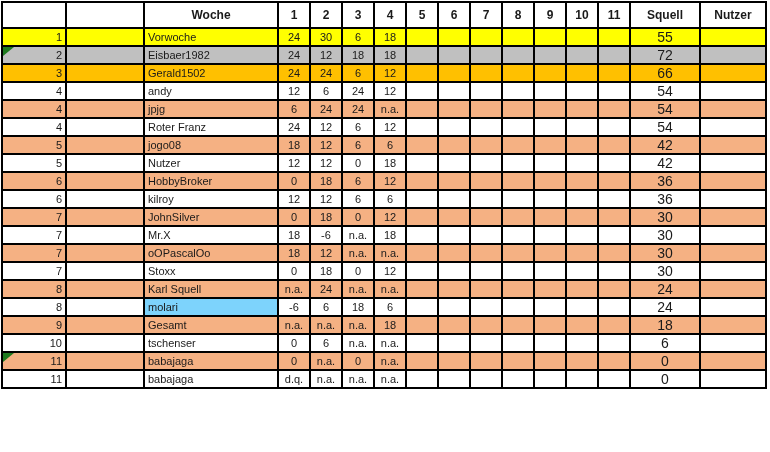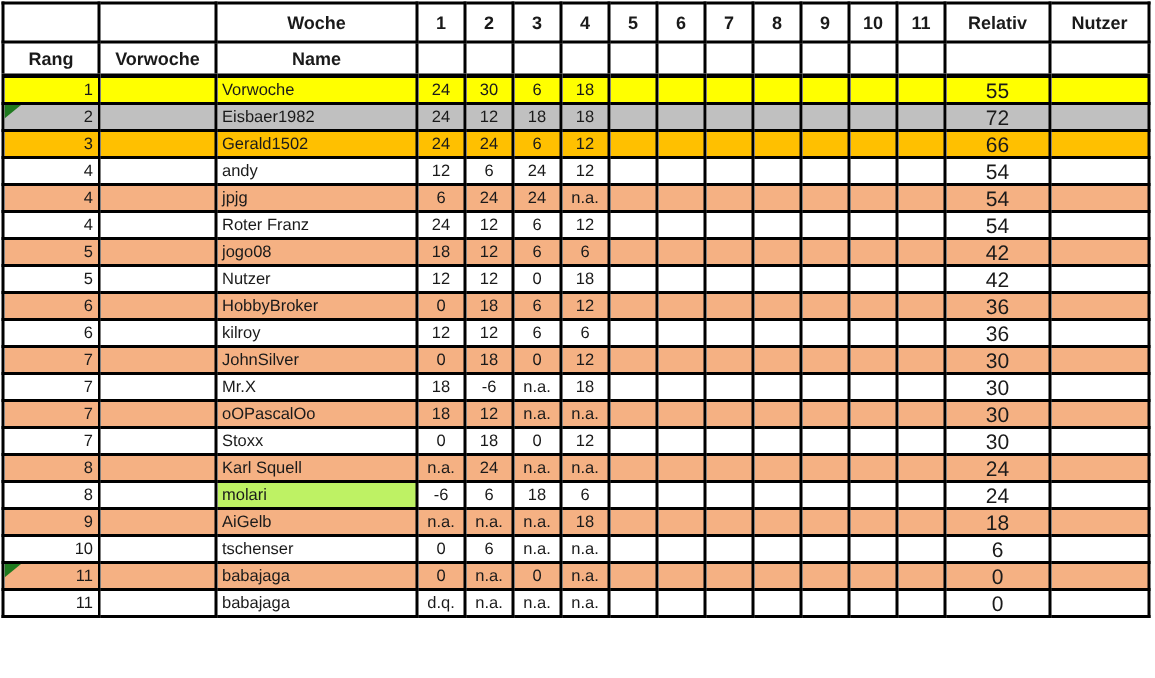--- a/index.html
+++ b/index.html
@@ -79,41 +79,23 @@
         <th>2</th>
         <th>3</th>
         <th>4</th>
         <th>5</th>
         <th>6</th>
         <th>7</th>
         <th>8</th>
         <th>9</th>
         <th>10</th>
         <th>11</th>
-        <th>Relativ</th>
+        <th>Squell</th>
       <th>Nutzer</th>
     </tr>
-    <tr class="hrow2">
-      <th>Rang</th>
-      <th>Vorwoche</th>
-      <th>Name</th>
-    <th></th>
-        <th></th>
-        <th></th>
-        <th></th>
-        <th></th>
-        <th></th>
-        <th></th>
-        <th></th>
-        <th></th>
-        <th></th>
-        <th></th>
-        <th></th>
-        <th></th>
-      </tr>
   </thead>
   <tbody>
       <tr>
         <td class="c-rang" style="background: rgb(255, 255, 0);">1</td>
         <td class="c-vorw" style="background: rgb(255, 255, 0);"></td>
         <td class="c-name" style="background: rgb(255, 255, 0);">Vorwoche</td>
         <td class="c-wk" style="background: rgb(255, 255, 0);">24</td>
         <td class="c-wk" style="background: rgb(255, 255, 0);">30</td>
         <td class="c-wk" style="background: rgb(255, 255, 0);">6</td>
         <td class="c-wk" style="background: rgb(255, 255, 0);">18</td>
@@ -375,39 +357,39 @@
         <td class="c-wk" style="background: rgb(245, 177, 131);"></td>
         <td class="c-wk" style="background: rgb(245, 177, 131);"></td>
         <td class="c-wk" style="background: rgb(245, 177, 131);"></td>
         <td class="c-wk" style="background: rgb(245, 177, 131);"></td>
         <td class="c-ges" style="background: rgb(245, 177, 131);">24</td>
         <td class="c-rel" style="background: rgb(245, 177, 131);"></td>
       </tr>
       <tr>
         <td class="c-rang" style="background: rgb(255, 255, 255);">8</td>
         <td class="c-vorw" style="background: rgb(255, 255, 255);"></td>
-        <td class="c-name" style="background: #bef264;">molari</td>
+        <td class="c-name" style="background: #7dd3fc;">molari</td>
         <td class="c-wk" style="background: rgb(255, 255, 255);">-6</td>
         <td class="c-wk" style="background: rgb(255, 255, 255);">6</td>
         <td class="c-wk" style="background: rgb(255, 255, 255);">18</td>
         <td class="c-wk" style="background: rgb(255, 255, 255);">6</td>
         <td class="c-wk" style="background: rgb(255, 255, 255);"></td>
         <td class="c-wk" style="background: rgb(255, 255, 255);"></td>
         <td class="c-wk" style="background: rgb(255, 255, 255);"></td>
         <td class="c-wk" style="background: rgb(255, 255, 255);"></td>
         <td class="c-wk" style="background: rgb(255, 255, 255);"></td>
         <td class="c-wk" style="background: rgb(255, 255, 255);"></td>
         <td class="c-wk" style="background: rgb(255, 255, 255);"></td>
         <td class="c-ges" style="background: rgb(255, 255, 255);">24</td>
         <td class="c-rel" style="background: rgb(255, 255, 255);"></td>
       </tr>
       <tr>
         <td class="c-rang" style="background: rgb(245, 177, 131);">9</td>
         <td class="c-vorw" style="background: rgb(245, 177, 131);"></td>
-        <td class="c-name" style="background: rgb(245, 177, 131);">AiGelb</td>
+        <td class="c-name" style="background: rgb(245, 177, 131);">Gesamt</td>
         <td class="c-wk" style="background: rgb(245, 177, 131);">n.a.</td>
         <td class="c-wk" style="background: rgb(245, 177, 131);">n.a.</td>
         <td class="c-wk" style="background: rgb(245, 177, 131);">n.a.</td>
         <td class="c-wk" style="background: rgb(245, 177, 131);">18</td>
         <td class="c-wk" style="background: rgb(245, 177, 131);"></td>
         <td class="c-wk" style="background: rgb(245, 177, 131);"></td>
         <td class="c-wk" style="background: rgb(245, 177, 131);"></td>
         <td class="c-wk" style="background: rgb(245, 177, 131);"></td>
         <td class="c-wk" style="background: rgb(245, 177, 131);"></td>
         <td class="c-wk" style="background: rgb(245, 177, 131);"></td>

